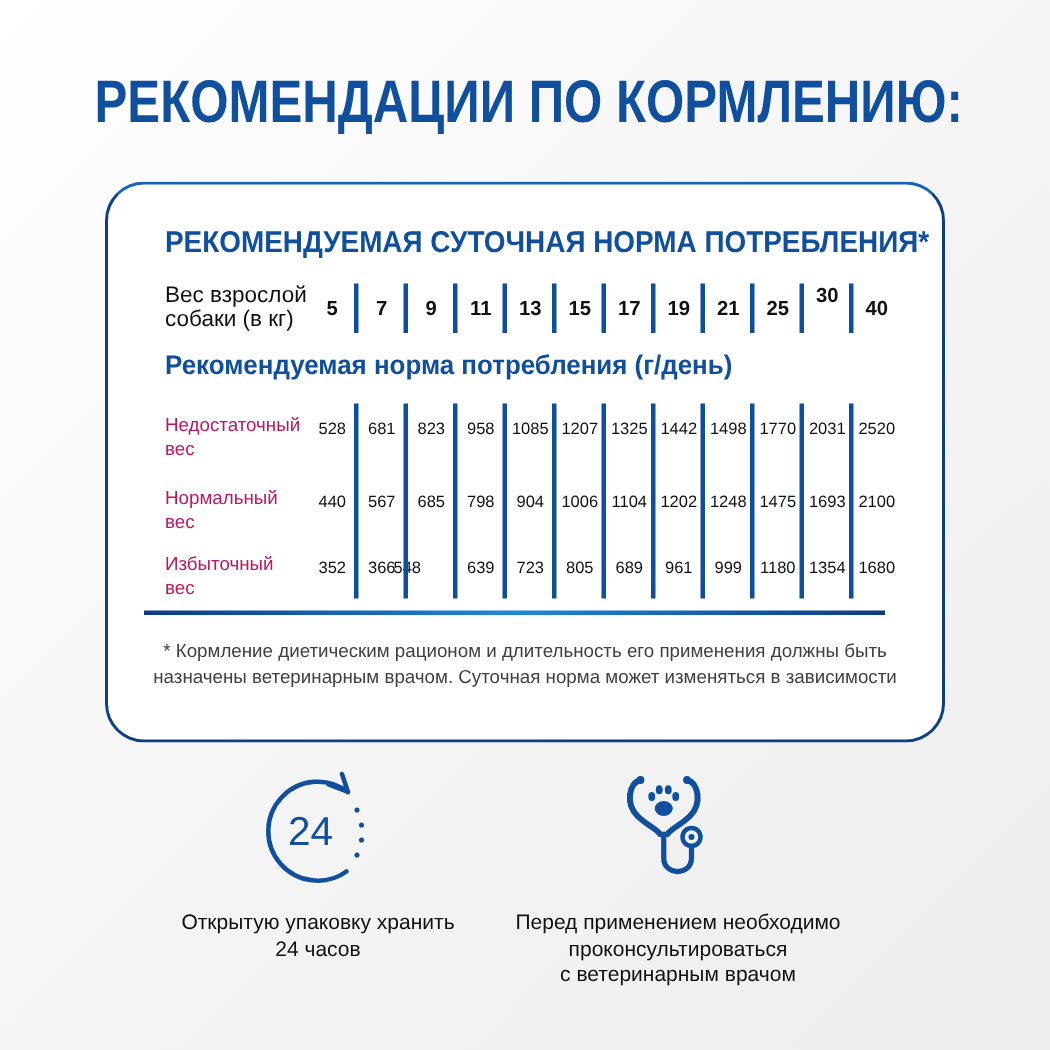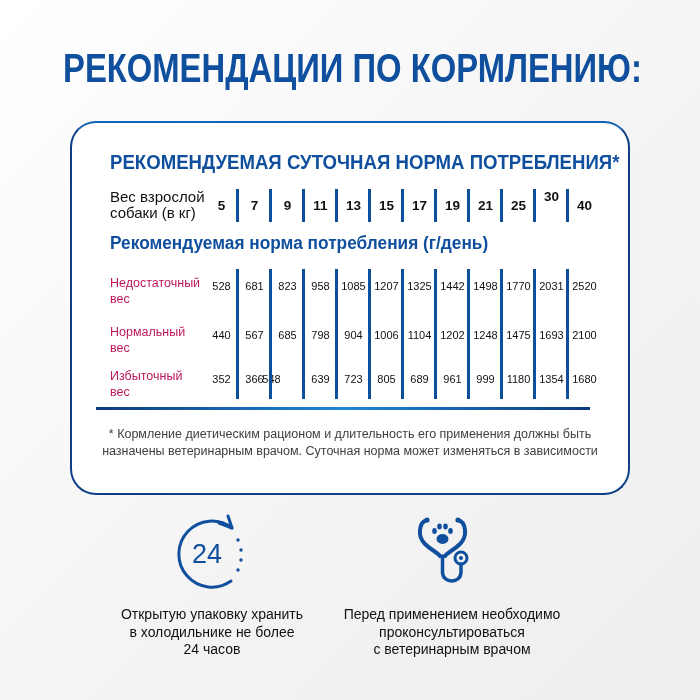--- a/index.html
+++ b/index.html
@@ -183,20 +183,19 @@
     <ellipse cx="27.5" cy="27" rx="6" ry="5" fill="#0f4f9d"></ellipse>
     <ellipse cx="19.5" cy="19" rx="2.3" ry="3" fill="#0f4f9d"></ellipse>
     <ellipse cx="24.5" cy="14.5" rx="2.3" ry="3" fill="#0f4f9d"></ellipse>
     <ellipse cx="30.5" cy="14.5" rx="2.3" ry="3" fill="#0f4f9d"></ellipse>
     <ellipse cx="35.5" cy="19" rx="2.3" ry="3" fill="#0f4f9d"></ellipse>
   </svg>
 </div>
 
 <div class="caption" style="left:92px; top:606px;">
   <div>Открытую упаковку хранить</div>
-  <div>в холодильнике не более</div>
   <div>24 часов</div>
 </div>
 <div class="caption" style="left:332px; top:606px;">
   <div>Перед применением необходимо</div>
   <div>проконсультироваться</div>
   <div>с ветеринарным врачом</div>
 </div>
 
 </body></html>

